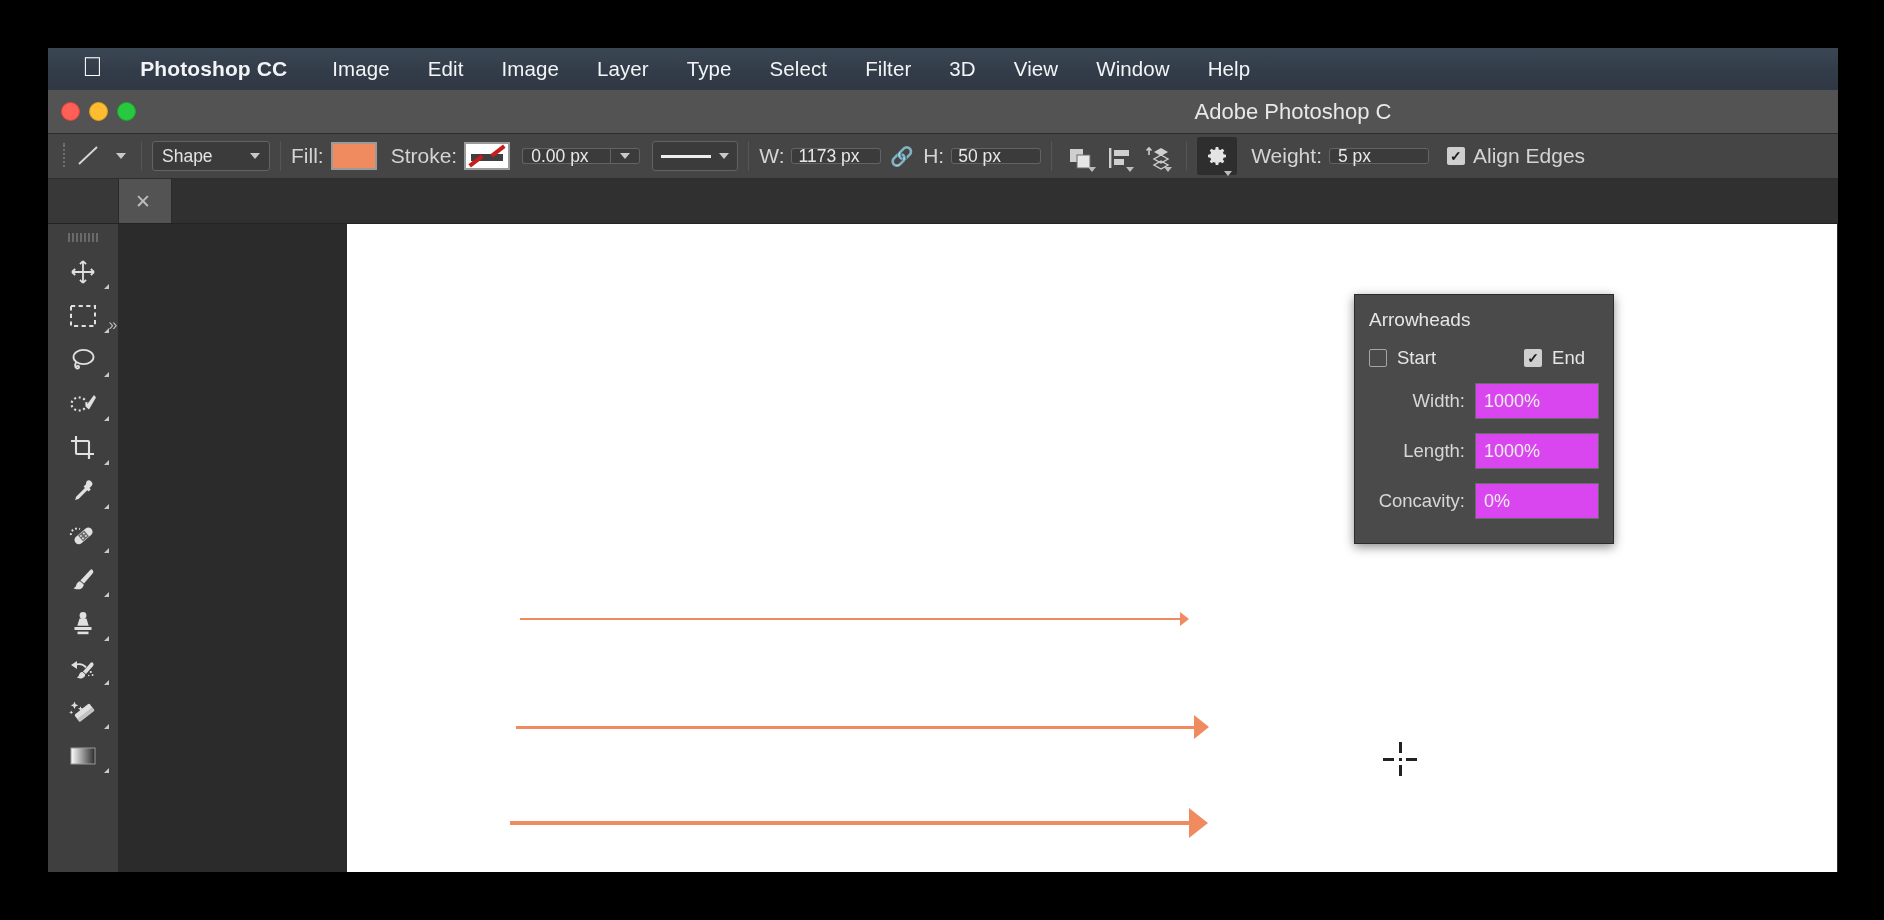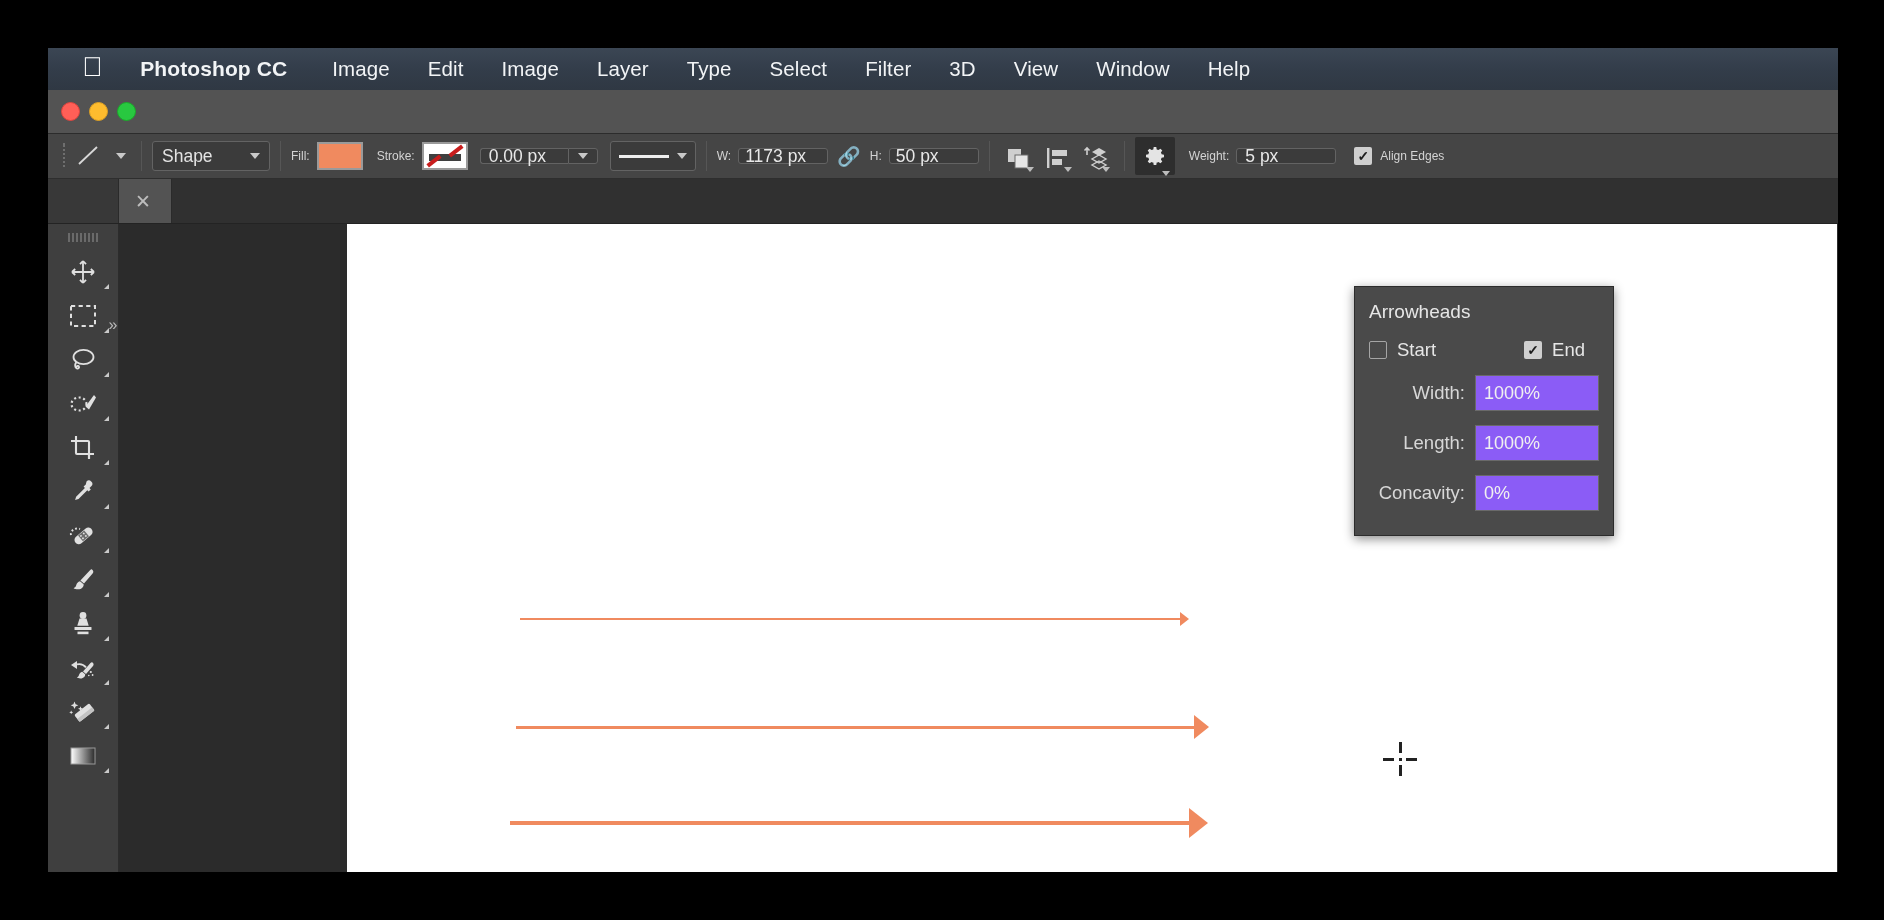--- a/index.html
+++ b/index.html
@@ -87,21 +87,21 @@
   .ob-grip {
     width: 12px; height: 26px;
     margin: 0 6px 0 4px;
     background-image: repeating-linear-gradient(to bottom, #6e6e6e 0, #6e6e6e 2px, transparent 2px, transparent 4px);
     background-size: 4px 100%;
     background-repeat: repeat-y;
     background-position: 3px 2px;
     width: 5px;
   }
   .ob-sep { width: 1px; height: 30px; background: #565656; margin: 0 10px; }
-  .ob-label { color: #d4d4d4; font-size: 12px; margin-right: 7px; white-space: nowrap; }
+  .ob-label { color: #d4d4d4; font-size: 21px; margin-right: 7px; white-space: nowrap; }
   .ob-tool-icon {
     width: 34px; height: 30px;
     display: flex; align-items: center; justify-content: center;
   }
   .chev {
     width: 0; height: 0;
     border-left: 5.5px solid transparent;
     border-right: 5.5px solid transparent;
     border-top: 6px solid #c9c9c9;
     margin-left: 6px;
@@ -273,41 +273,41 @@
   #crosshair { position: absolute; width: 34px; height: 34px; }
   #crosshair .h1, #crosshair .h2 { position: absolute; background: #222; height: 3px; width: 11px; top: 15.5px; }
   #crosshair .h1 { left: 0; } #crosshair .h2 { right: 0; }
   #crosshair .v1, #crosshair .v2 { position: absolute; background: #222; width: 3px; height: 11px; left: 15.5px; }
   #crosshair .v1 { top: 0; } #crosshair .v2 { bottom: 0; }
   #crosshair .dot { position: absolute; width: 3px; height: 3px; background: #222; left: 15.5px; top: 15.5px; }
 
   
   #arrowheads-panel {
     position: absolute;
-    left: 1306px; top: 196px;
+    left: 1306px; top: 204px;
     width: 260px;
     background: #4a4a4a;
     border: 1px solid #2c2c2c;
     box-shadow: 0 3px 10px rgba(0,0,0,0.45);
     padding: 14px 14px 16px 14px;
     z-index: 50;
   }
   #arrowheads-panel .ah-title {
     color: #e6e6e6; font-size: 19px; margin-bottom: 16px;
   }
   .ah-row { display: flex; align-items: center; margin-bottom: 14px; }
   .ah-row.checks { justify-content: flex-start; gap: 0; }
   .ah-check-label { color: #e6e6e6; font-size: 18.5px; text-align: center; }
   .ah-lbl {
     color: #d7d7d7; font-size: 18.5px;
     width: 96px; text-align: right; margin-right: 10px; white-space: nowrap;
   }
   .ah-input {
     flex: 1;
-    background: #8b5cf6;
+    background: #d946ef;
     border: 1px solid #6a6a6a;
     height: 16px;
     display: flex; align-items: center;
     padding: 17px 8px;
     color: #f0f0f0;
     font-size: 18px;
   }
   .ah-cb {
     width: 18px; height: 18px; border-radius: 2px;
     display: flex; align-items: center; justify-content: center;
@@ -346,20 +346,21 @@
 </div>
 
 <div id="ps-window">
 
   <div id="ps-titlebar">
     <div class="traffic">
       <div class="tl red"></div>
       <div class="tl yellow"></div>
       <div class="tl green"></div>
     </div>
+    <div id="ps-title-text">Adobe Photoshop C</div>
   </div>
 
   <div id="options-bar">
     <div class="ob-grip"></div>
 
     <div class="ob-tool-icon">
       <svg width="26" height="26" viewBox="0 0 26 26">
           <line x1="4" y1="21" x2="22" y2="4" stroke="#d8d8d8" stroke-width="1.8"></line>
         </svg>
     </div>

